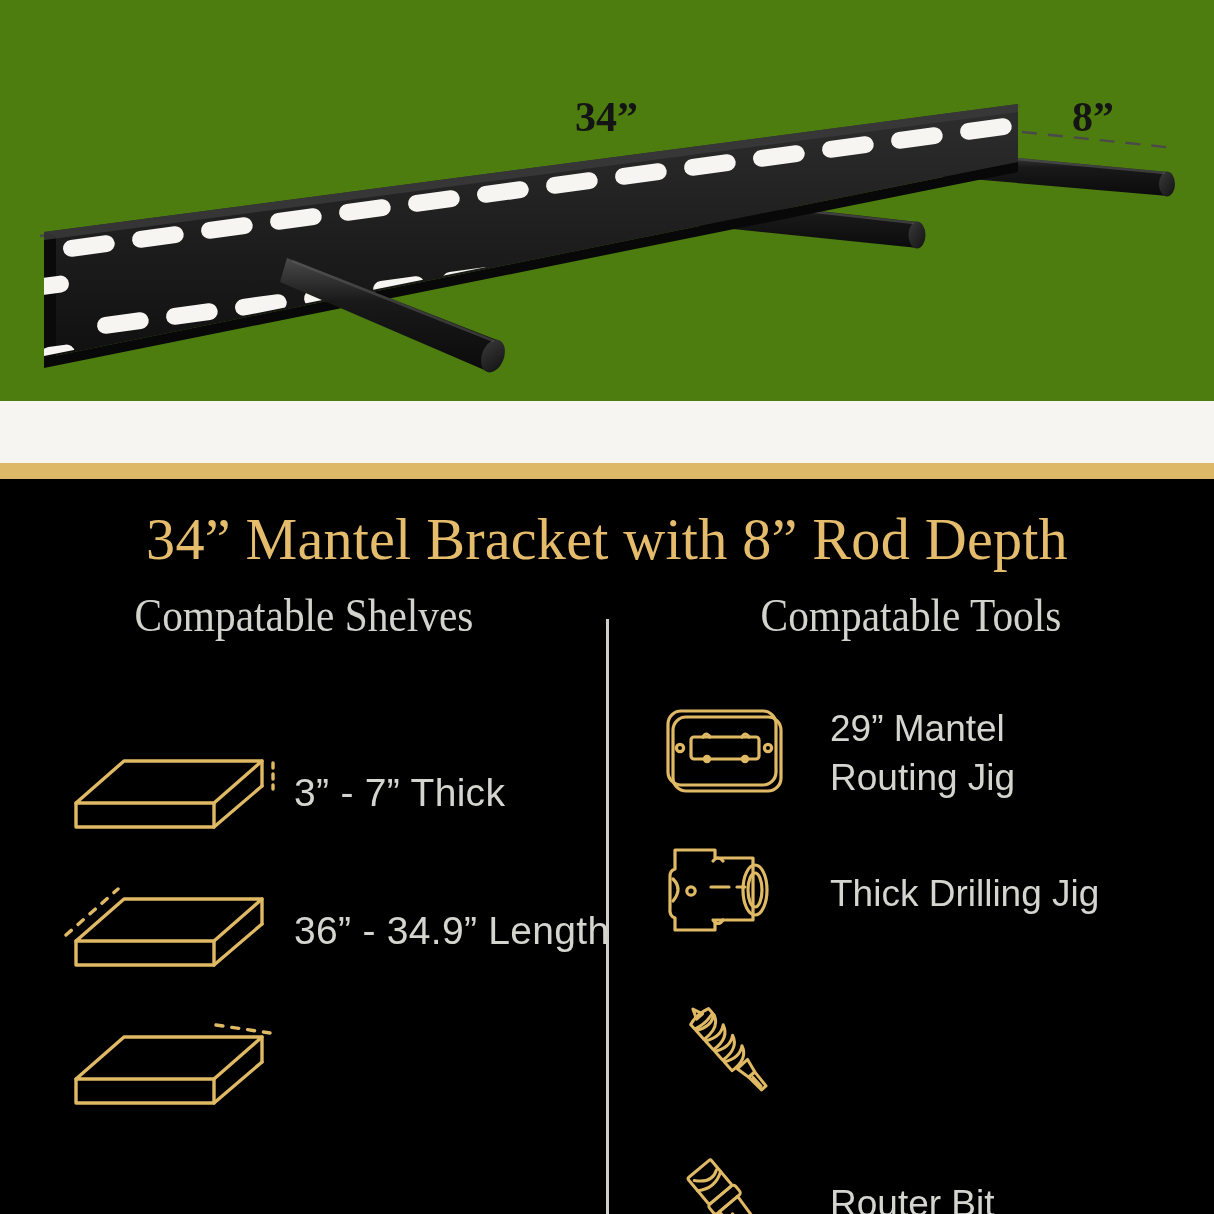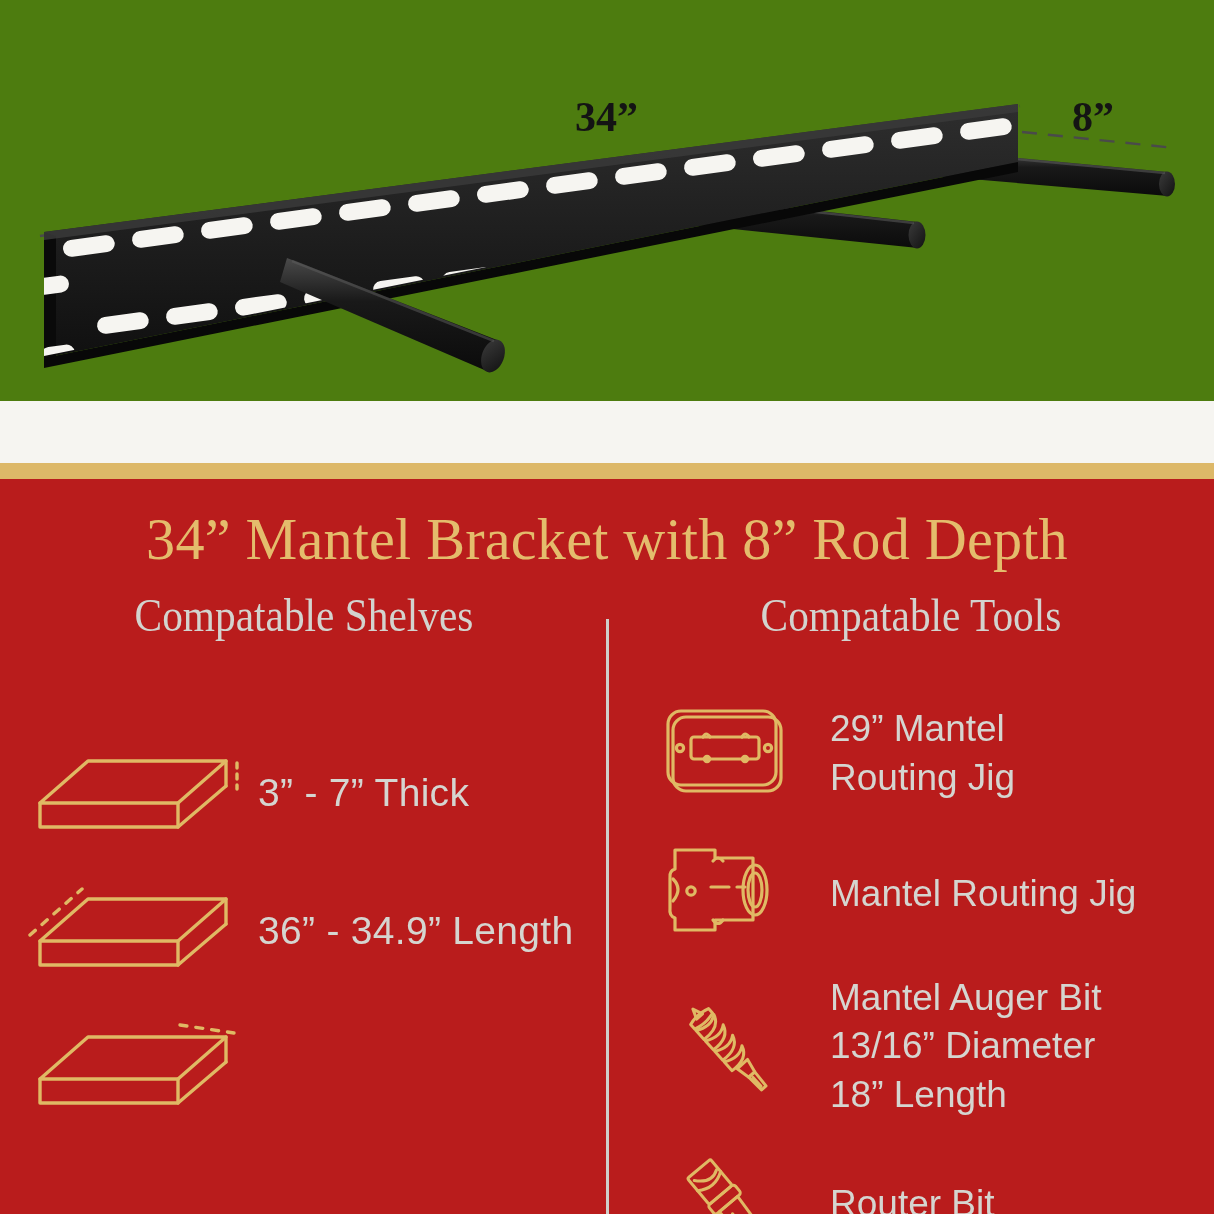--- a/index.html
+++ b/index.html
@@ -46,21 +46,21 @@
     height: 16px;
     background: #ddb868;
   }
 
   
   #info-panel {
     position: absolute;
     left: 0; top: 479px;
     width: 1214px;
     height: 735px;
-    background: #b91c1c;
+    background: #000000;
   }
 
   #page-title {
     position: absolute;
     left: 0; top: 30px;
     width: 1214px;
     text-align: center;
     color: #e4bc6c;
     font-family: "Liberation Serif", "DejaVu Serif", serif;
     font-size: 60px;
@@ -94,20 +94,21 @@
     height: 595px;
     background: #cfcfca;
   }
 
   
   #shelves-list {
     position: absolute;
     left: 0px;
     top: 245px;
     width: 664px;
+    padding-left: 36px;
   }
   .shelf-row {
     position: relative;
     height: 138px;
     display: flex;
     align-items: center;
   }
   .shelf-icon {
     position: absolute;
     left: 28px;
@@ -361,40 +362,37 @@
           <path d="M12,34 q-6,2 -5,9 l0,30 q-1,8 5,10 l0,12 l40,0 l0,-10 l38,0 l0,-62 l-38,0 l0,-8 l-40,0 z"></path>
           <path d="M10,44 q10,10 0,22"></path>
           <circle cx="28" cy="56" r="4.2"></circle>
           <ellipse cx="92" cy="55" rx="12" ry="25"></ellipse>
           <ellipse cx="92" cy="55" rx="7" ry="17"></ellipse>
           <line x1="48" y1="52" x2="66" y2="52"></line>
           <line x1="74" y1="52" x2="82" y2="52"></line>
           <path d="M50,26 q5,-6 10,0"></path>
           <path d="M50,85 q5,7 10,0"></path>
         </svg>
-        <div class="tool-label">Mantel Routing Jig</div>
+        <div class="tool-label">Thick Drilling Jig</div>
       </div>
 
       <div class="tool-row" id="tool-row-2">
         <svg class="tool-icon" viewBox="0 0 128 118" fill="none" stroke="#e0b964" stroke-width="3" stroke-linecap="round" stroke-linejoin="round">
           <g transform="rotate(-42 64 59)">
             <path d="M64,8 l4,10 l-8,0 z"></path>
             <path d="M52,18 q12,-4 24,0 l0,6 q-12,4 -24,0 z"></path>
             <path d="M52,26 q14,8 24,0 q-4,14 -24,12 z"></path>
             <path d="M52,40 q14,8 24,0 q-4,14 -24,12 z"></path>
             <path d="M52,54 q14,8 24,0 q-4,14 -24,12 z"></path>
             <path d="M52,68 q14,8 24,0 q-4,14 -24,12 z"></path>
             <path d="M57,82 l14,0 l-3,14 l-8,0 z"></path>
             <path d="M60,96 l8,0 l-1,18 l-6,0 z"></path>
             <line x1="63" y1="99" x2="63" y2="111"></line>
           </g>
         </svg>
-        <div class="tool-label">Mantel Auger Bit
-13/16” Diameter
-18” Length</div>
       </div>
 
       <div class="tool-row" id="tool-row-3">
         <svg class="tool-icon" viewBox="0 0 128 118" fill="none" stroke="#e0b964" stroke-width="3" stroke-linecap="round" stroke-linejoin="round">
           <g transform="rotate(-40 64 59)">
             <rect x="50" y="14" width="30" height="34" rx="2"></rect>
             <path d="M50,30 q15,10 30,0"></path>
             <path d="M54,20 q12,14 24,6"></path>
             <rect x="48" y="48" width="34" height="12" rx="3"></rect>
             <path d="M53,60 l24,0 l-3,48 l-18,0 z"></path>

